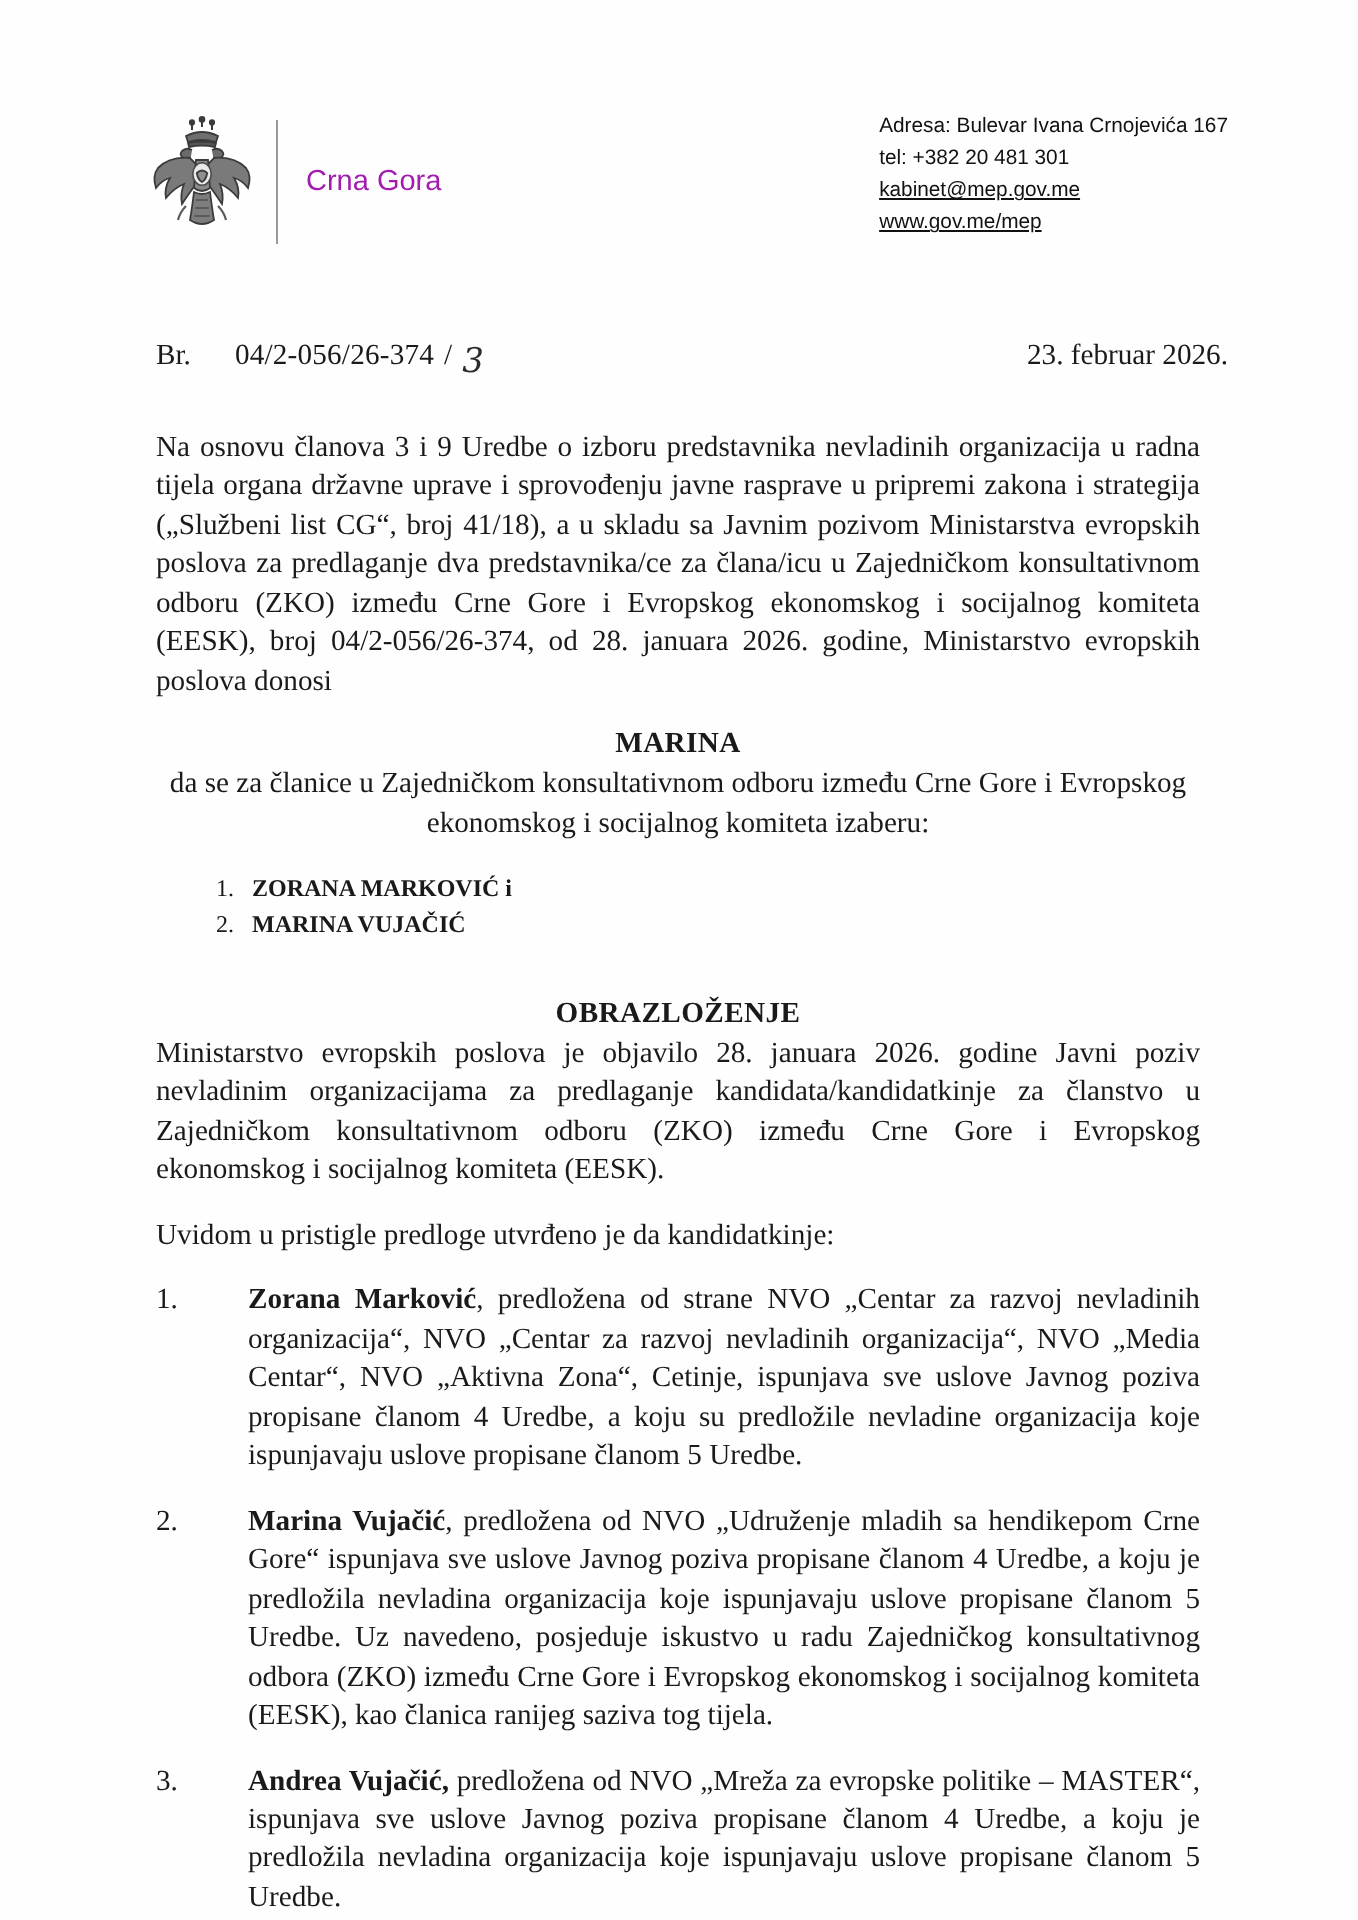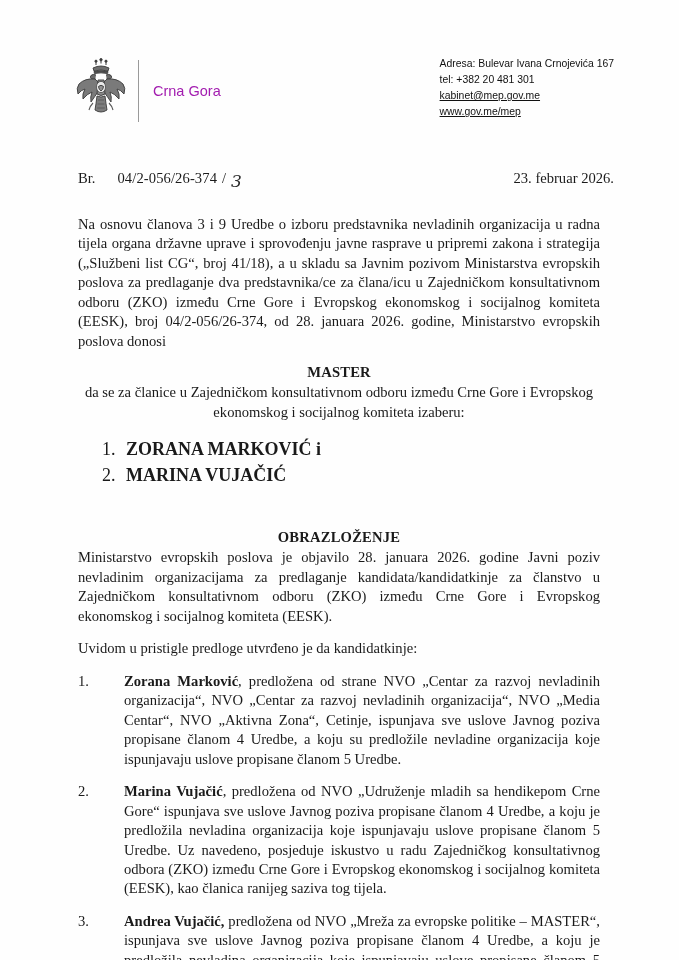--- a/index.html
+++ b/index.html
@@ -122,23 +122,23 @@
     letter-spacing: .2px;
   }
   .decision-intro {
     font-size: 14.6px;
     line-height: 1.335;
     text-align: center;
     margin: 0;
   }
 
   ol.names {
-    margin: 14px 0 25px 0;
+    margin: 14px 0 12px 0;
     padding-left: 42px;
-    font-size: 18px;
+    font-size: 12px;
     line-height: 1.45;
   }
   ol.names li {
     font-weight: bold;
     padding-left: 6px;
   }
   ol.names li::marker { font-weight: normal; }
   .spacer-md { height: 16px; }
 
   .numbered {
@@ -217,21 +217,21 @@
       <span class="ref-sep">/</span>
       <span class="ref-hand">3</span>
     </div>
     <div class="ref-date">23. februar 2026.</div>
   </div>
 
   <div class="body-area">
 
     <p class="para">Na osnovu članova 3 i 9 Uredbe o izboru predstavnika nevladinih organizacija u radna tijela organa državne uprave i sprovođenju javne rasprave u pripremi zakona i strategija („Službeni list CG“, broj 41/18), a u skladu sa Javnim pozivom Ministarstva evropskih poslova za predlaganje dva predstavnika/ce za člana/icu u Zajedničkom konsultativnom odboru (ZKO) između Crne Gore i Evropskog ekonomskog i socijalnog komiteta (EESK), broj 04/2-056/26-374, od 28. januara 2026. godine, Ministarstvo evropskih poslova donosi</p>
 
-    <h2 class="section-title">MASTER</h2>
+    <h2 class="section-title">MARINA</h2>
     <p class="decision-intro">da se za  članice u Zajedničkom konsultativnom odboru između Crne Gore i Evropskog ekonomskog i socijalnog komiteta izaberu:</p>
 
     <ol class="names">
       <li>ZORANA MARKOVIĆ i</li>
       <li>MARINA VUJAČIĆ</li>
     </ol>
 
     <div class="spacer-md"></div>
 
     <h2 class="section-title" style="">OBRAZLOŽENJE</h2>

